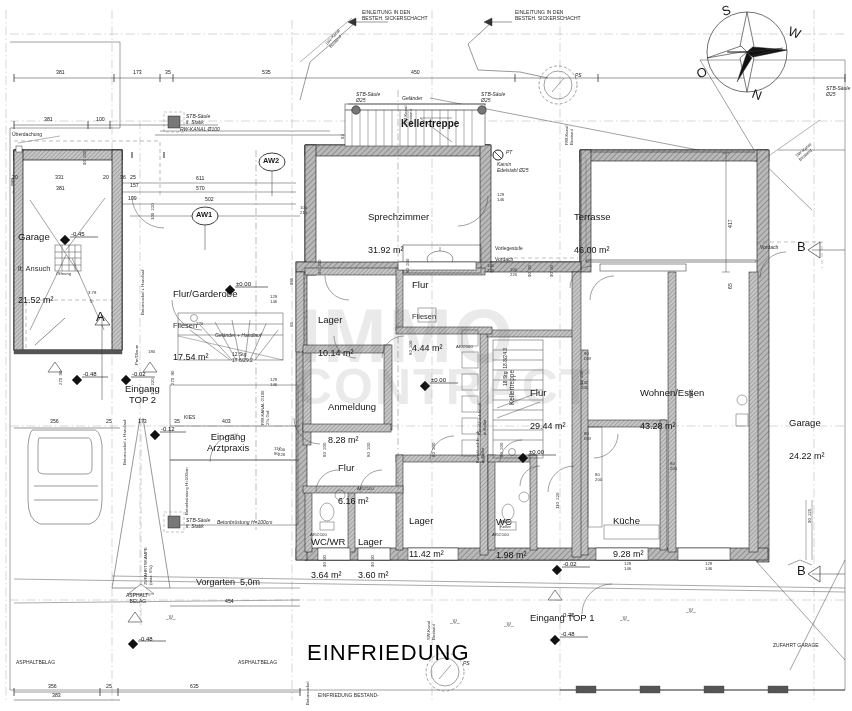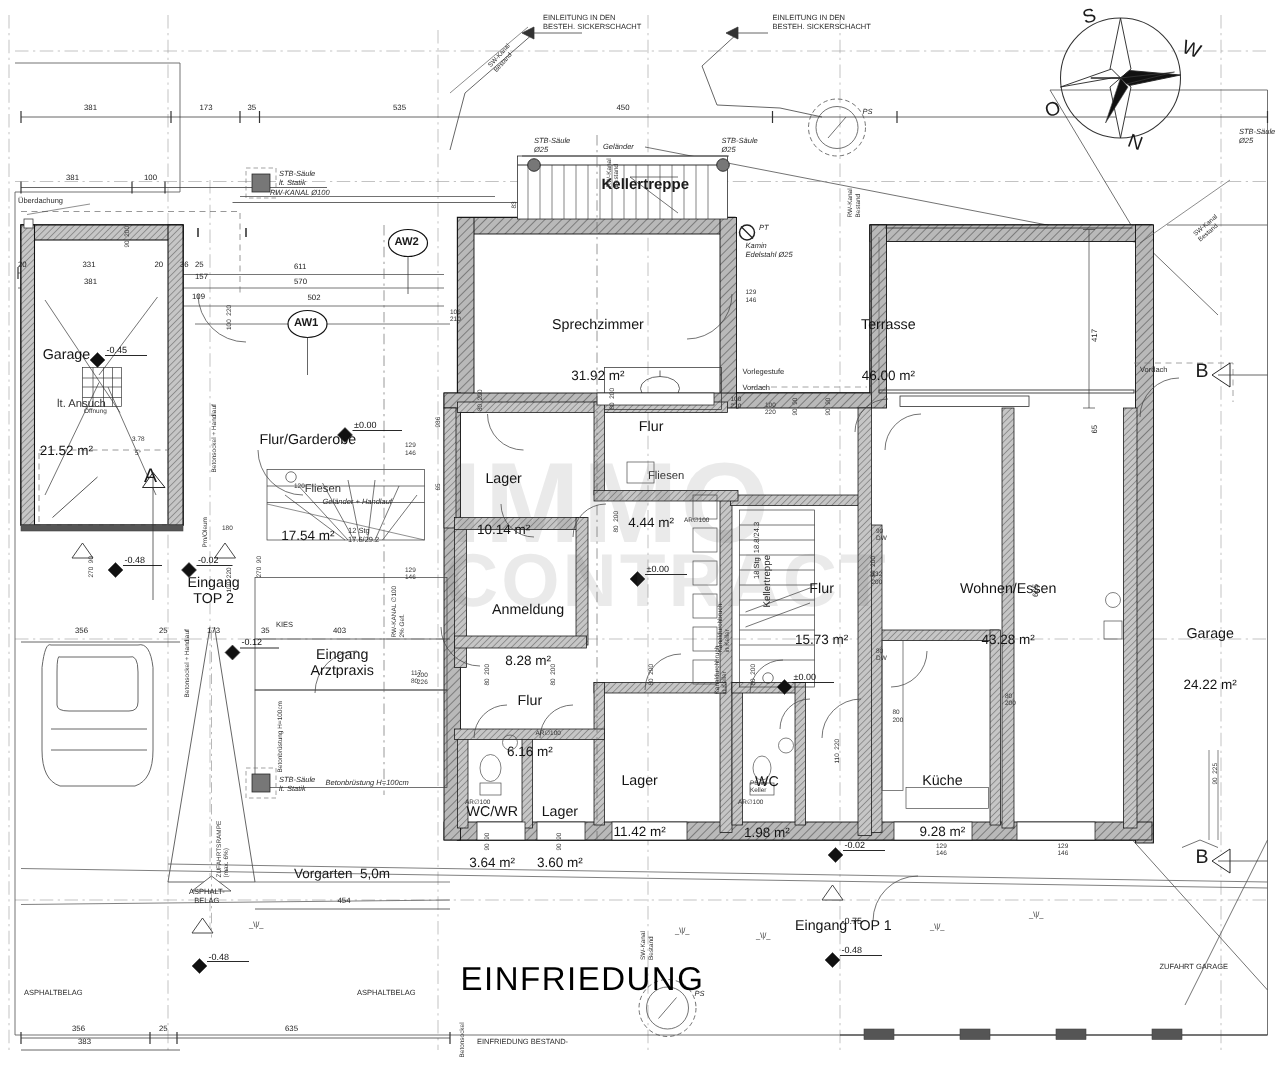--- a/index.html
+++ b/index.html
@@ -3,24 +3,24 @@
 <meta charset="utf-8">
 <style>
   html,body{margin:0;padding:0;background:#fff;}
   body{width:852px;height:711px;overflow:hidden;
        font-family:"Liberation Sans", sans-serif;color:#1a1a1a;}
   #plan{position:relative;width:852px;height:711px;background:#ffffff;}
   svg#canvas{position:absolute;left:0;top:0;width:852px;height:711px;}
 
   
   .tx{position:absolute;white-space:pre;line-height:1.15;}
-  .room{font-size:9.5px;color:#141414;text-align:center;}
+  .room{font-size:9.5px;color:#141414;}
   .room .nm{font-size:9.5px;}
   .room .ar{font-size:9px;}
-  .room .sub{font-size:7.5px;color:#333;margin-left:20px;}
+  .room .sub{font-size:7.5px;color:#333;}
   .tiny{font-size:5px;color:#2a2a2a;}
   .tiny2{font-size:4.3px;color:#333;}
   .dim{font-size:5.2px;color:#222;}
   .ital{font-style:italic;}
   .title{font-size:22px;letter-spacing:1px;color:#000;}
   .ent{font-size:9.5px;color:#141414;}
   .lvl{font-size:6px;color:#111;}
   .rot90{transform-origin:0 0;transform:rotate(-90deg);}
   .mark{font-size:7.5px;}
   .bigb{font-size:13px;}
@@ -582,21 +582,21 @@
   </div>
 
 
   <div class="tx room" style="left:338px;top:441px;">
     <div class="nm">Flur</div>
     <div class="ar">6.16 m²</div>
   </div>
 
   <div class="tx room" style="left:530px;top:366px;">
     <div class="nm">Flur</div>
-    <div class="ar">15.73 m²</div>
+    <div class="ar">29.44 m²</div>
   </div>
 
   <div class="tx room" style="left:640px;top:366px;">
     <div class="nm">Wohnen/Essen</div>
     <div class="ar">43.28 m²</div>
   </div>
 
   <div class="tx room" style="left:789px;top:396px;">
     <div class="nm">Garage</div>
     <div class="ar">24.22 m²</div>

